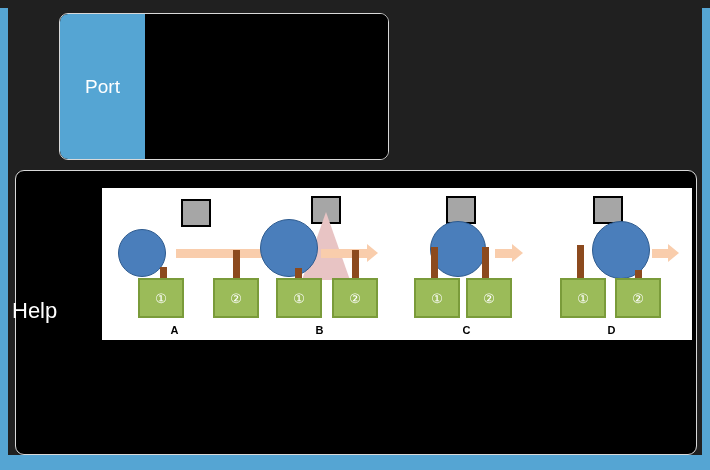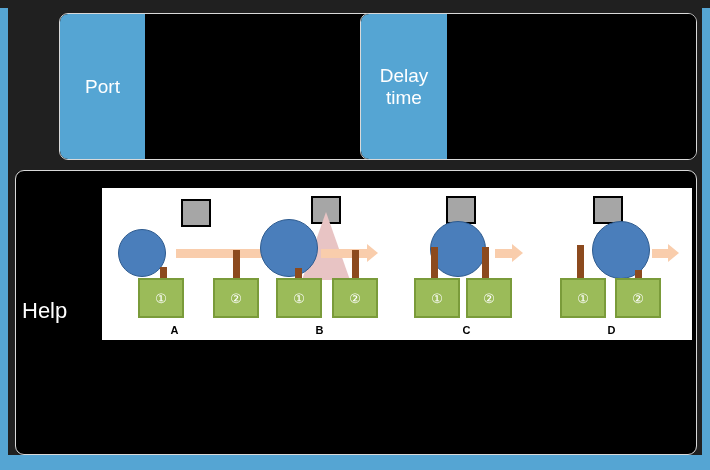--- a/index.html
+++ b/index.html
@@ -77,21 +77,21 @@
 
   
   #card-delay { left: 360px; top: 13px; width: 337px; height: 147px; }
   #card-delay .card-tab { width: 86px; border-radius: 8px 0 0 8px; }
   #card-delay .card-body { left: 86px; right: 0; }
 
   
   #card-help { left: 15px; top: 170px; width: 682px; height: 285px; }
   .help-label {
     position: absolute;
-    left: 22px; top: 298px;
+    left: 12px; top: 298px;
     color: #ffffff;
     font-size: 22px;
   }
 
   
   #figure {
     position: absolute;
     left: 102px; top: 188px;
     width: 590px; height: 152px;
     background: #ffffff;
@@ -186,31 +186,20 @@
 
   <div class="card" id="card-port">
     <div class="card-tab">
       <span>Port</span>
     </div>
     <div class="card-body">
       <span></span>
     </div>
   </div>
 
-  <div class="card" id="card-delay">
-    <div class="card-tab">
-      <div>
-        <div>Delay</div>
-        <div>time</div>
-      </div>
-    </div>
-    <div class="card-body">
-      <span></span>
-    </div>
-  </div>
 
   <div class="card" id="card-help"></div>
 
   <div class="help-label">Help</div>
 
   <div id="figure">
 
     <div class="panel" id="panel-A">
       <div class="gray-square" style="left:79px; top:11px;"></div>
       <div class="blue-circle" style="left:16px; top:41px; width:48px; height:48px;"></div>

